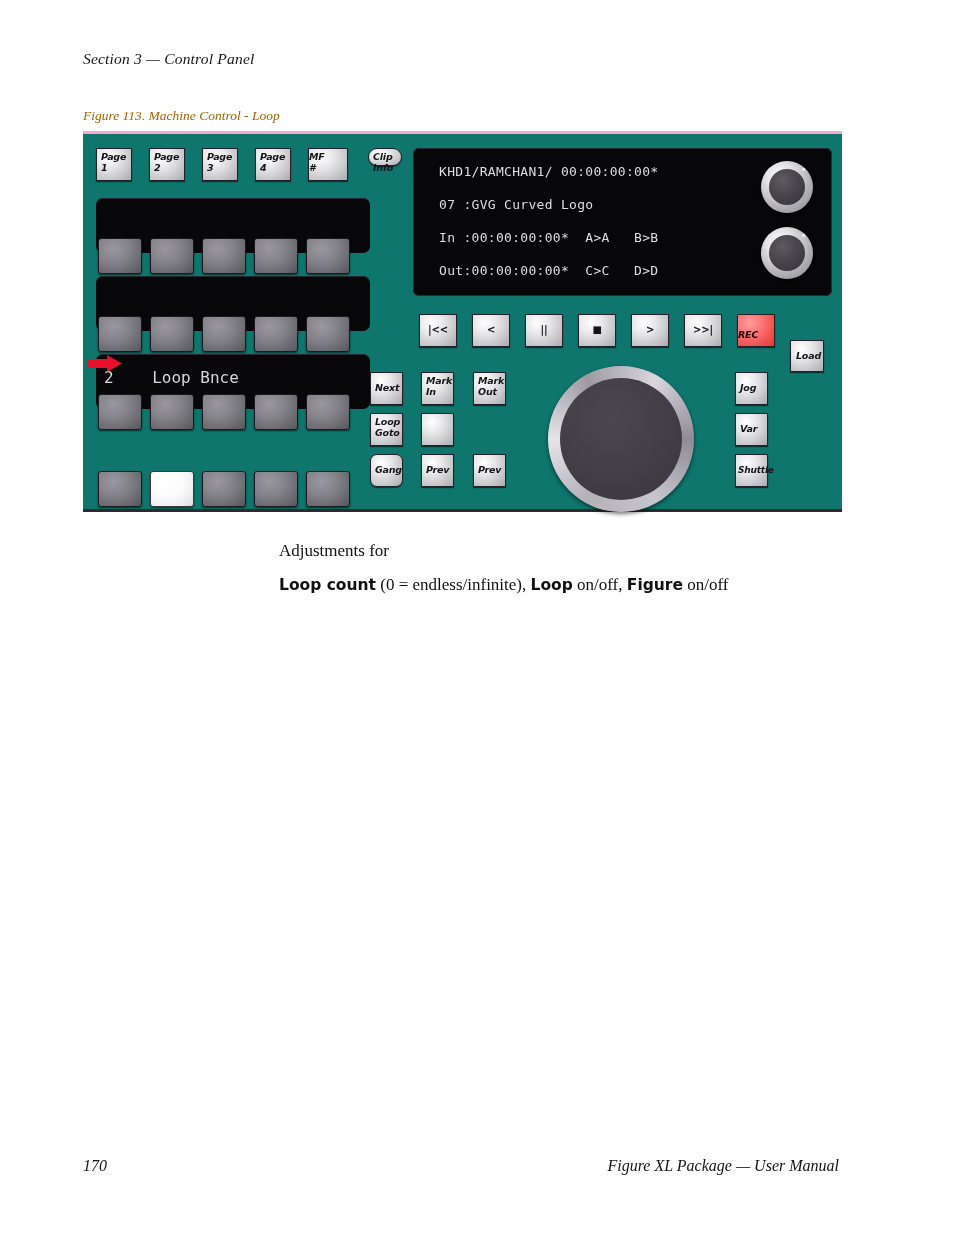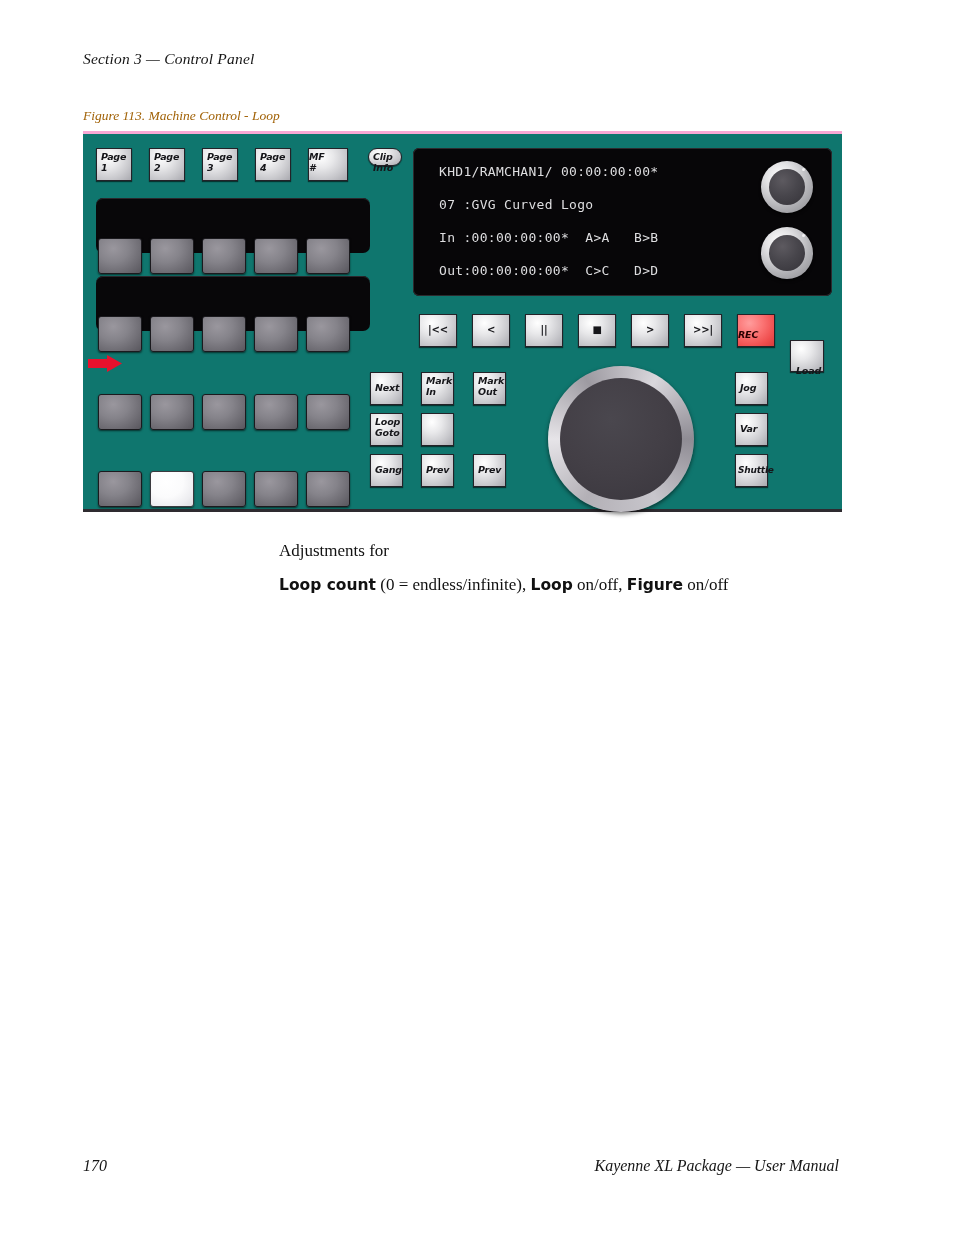--- a/index.html
+++ b/index.html
@@ -279,20 +279,23 @@
 
   <div class="strip" style="left:13px; top:142px; width:274px; height:55px;">
     <div class="strip-text" style="left:8px; top:14px;"></div>
   </div>
   <div class="softkey" style="left:15px;  top:182px;"></div>
   <div class="softkey" style="left:67px;  top:182px;"></div>
   <div class="softkey" style="left:119px; top:182px;"></div>
   <div class="softkey" style="left:171px; top:182px;"></div>
   <div class="softkey" style="left:223px; top:182px;"></div>
 
+  <div class="strip" style="left:13px; top:220px; width:274px; height:55px;">
+    <div class="strip-text" style="left:8px; top:14px;">2    Loop Bnce</div>
+  </div>
   <div class="softkey" style="left:15px;  top:260px;"></div>
   <div class="softkey" style="left:67px;  top:260px;"></div>
   <div class="softkey" style="left:119px; top:260px;"></div>
   <div class="softkey" style="left:171px; top:260px;"></div>
   <div class="softkey" style="left:223px; top:260px;"></div>
 
   <div class="softkey" style="left:15px;  top:337px;"></div>
   <div class="softkey lit" style="left:67px;  top:337px;"></div>
   <div class="softkey" style="left:119px; top:337px;"></div>
   <div class="softkey" style="left:171px; top:337px;"></div>
@@ -328,21 +331,21 @@
   </div>
   <div class="btn transport" style="left:548px; top:180px; width:38px; height:33px;">
     <span>&gt;</span>
   </div>
   <div class="btn transport" style="left:601px; top:180px; width:38px; height:33px;">
     <span>&gt;&gt;|</span>
   </div>
   <div class="btn rec" style="left:654px; top:180px; width:38px; height:33px; line-height:33px;">
     <span>REC</span>
   </div>
-  <div class="btn" style="left:707px; top:206px; width:34px; height:32px; padding-top:25px; padding-left:5px;">
+  <div class="btn" style="left:707px; top:206px; width:34px; height:32px; padding-top:10px; padding-left:5px;">
     <span>Load</span>
   </div>
 
   <div class="btn" style="left:287px; top:238px; width:33px; height:33px; padding-top:10px;">
     <span>Next</span>
   </div>
   <div class="btn" style="left:338px; top:238px; width:33px; height:33px;">
     <span>Mark</span><br>
     <span>In</span>
   </div>
@@ -352,21 +355,21 @@
   </div>
 
   <div class="btn" style="left:287px; top:279px; width:33px; height:33px;">
     <span>Loop</span><br>
     <span>Goto</span>
   </div>
   <div class="btn blank" style="left:338px; top:279px; width:33px; height:33px;">
     <span></span>
   </div>
 
-  <div class="btn" style="left:287px; top:320px; width:33px; height:33px; padding-top:10px;">
+  <div class="btn" style="left:287px; top:320px; width:33px; height:33px; padding-top:10px;border-radius:7px;">
     <span>Gang</span>
   </div>
   <div class="btn" style="left:338px; top:320px; width:33px; height:33px; padding-top:10px;">
     <span>Prev</span>
   </div>
   <div class="btn" style="left:390px; top:320px; width:33px; height:33px; padding-top:10px;">
     <span>Prev</span>
   </div>
 
   <div class="jogwheel">
@@ -387,13 +390,13 @@
 <svg class="arrow" viewBox="0 0 34 17">
   <polygon points="0,4 19,4 19,0 34,8.5 19,17 19,13 0,13" fill="#e8112d"></polygon>
 </svg>
 
 <div class="body-line1">Adjustments for</div>
 <div class="body-line2">
   <b>Loop count</b><span> (0 = endless/infinite), </span><b>Loop</b><span> on/off, </span><b>Figure</b><span> on/off</span>
 </div>
 
 <div class="footer-page">170</div>
-<div class="footer-title">Kayenne XL Package  —  User Manual</div>
+<div class="footer-title">Figure XL Package  —  User Manual</div>
 
 </body></html>

